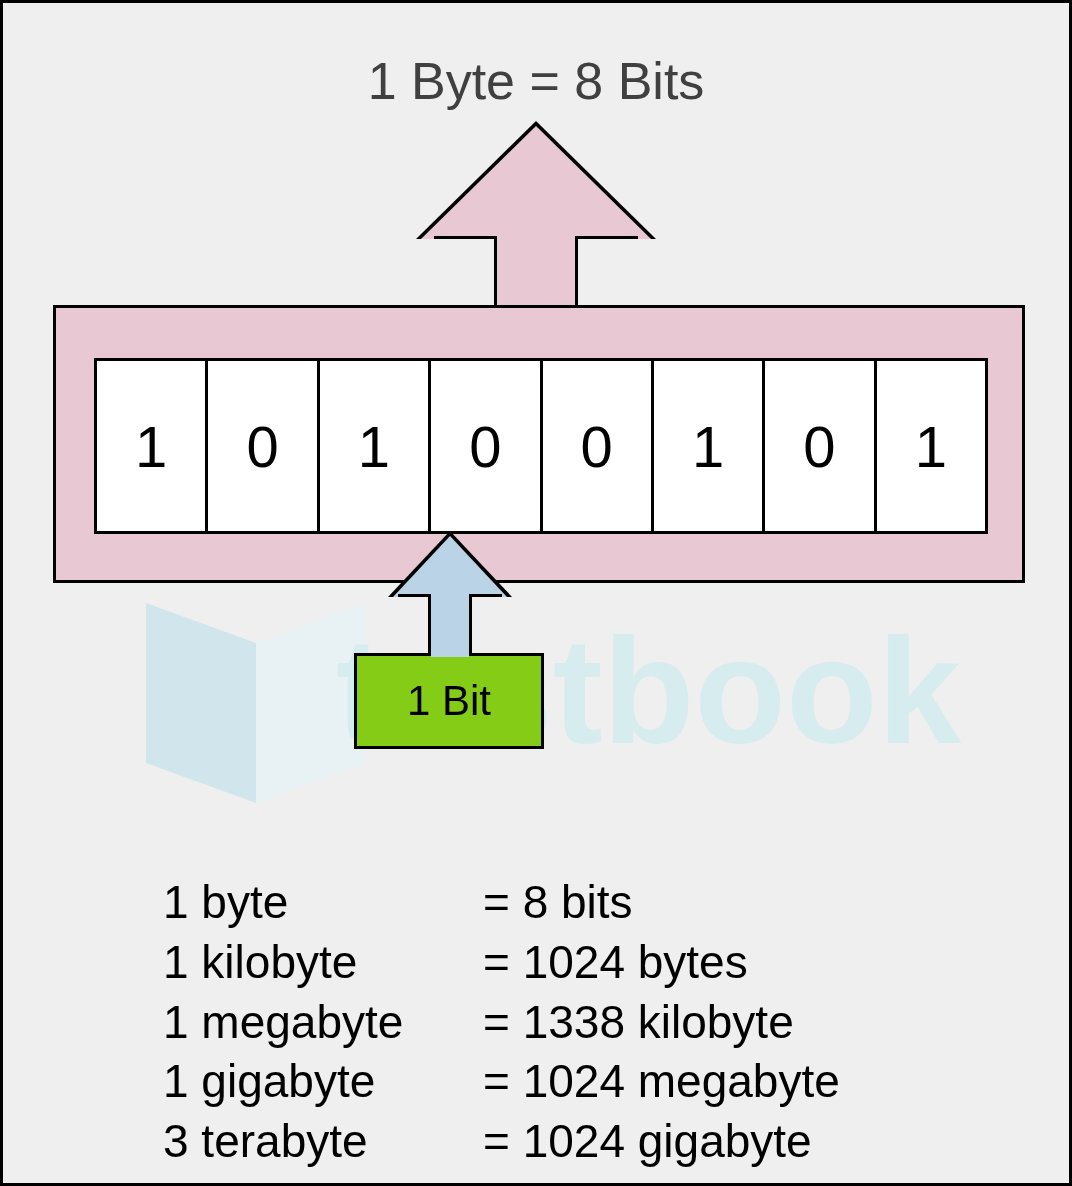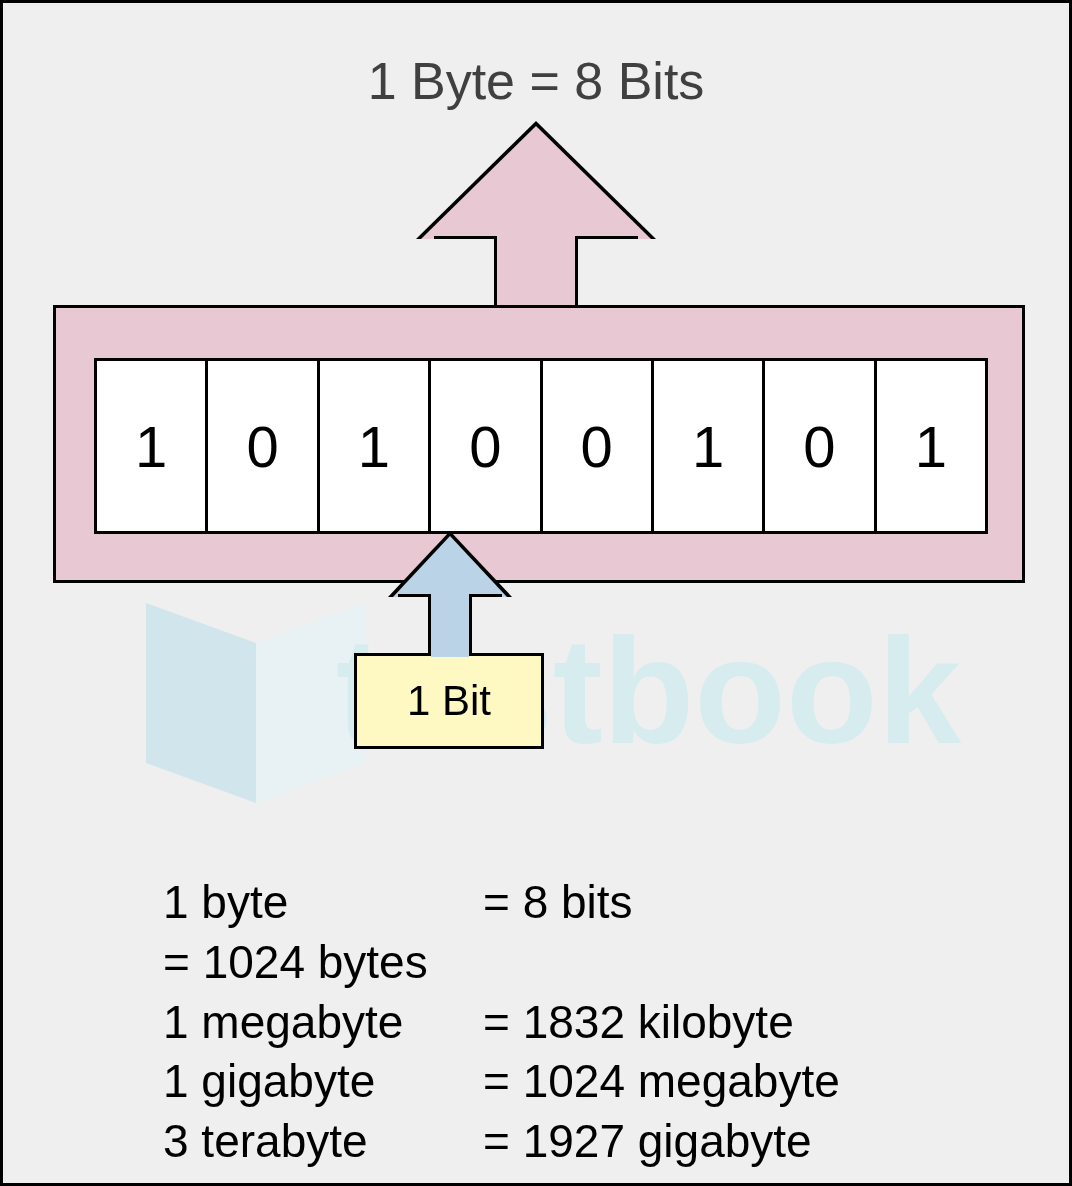--- a/index.html
+++ b/index.html
@@ -177,21 +177,21 @@
     border-top: 3px solid #000;
   }
 
   
   .bitlabel {
     position: absolute;
     left: 351px;
     top: 650px;
     width: 190px;
     height: 96px;
-    background: #fef9c3;
+    background: #84cc16;
     border: 3px solid #000;
     display: flex;
     align-items: center;
     justify-content: center;
     font-size: 42px;
     color: #000;
   }
   
   .bit-stem-blend {
     position: absolute;
@@ -264,27 +264,28 @@
   <span>1 Bit</span>
 </div>
 <div class="bit-stem-blend"></div>
 
 <div class="conversions">
   <div class="row">
     <div class="unit">1 byte</div>
     <div class="val">= 8 bits</div>
   </div>
   <div class="row">
+    <div class="unit">1 kilobyte</div>
     <div class="val">= 1024 bytes</div>
   </div>
   <div class="row">
     <div class="unit">1 megabyte</div>
-    <div class="val">= 1832 kilobyte</div>
+    <div class="val">= 1338 kilobyte</div>
   </div>
   <div class="row">
     <div class="unit">1 gigabyte</div>
     <div class="val">= 1024 megabyte</div>
   </div>
   <div class="row">
     <div class="unit">3 terabyte</div>
-    <div class="val">= 1927 gigabyte</div>
+    <div class="val">= 1024 gigabyte</div>
   </div>
 </div>
 
 </body></html>

